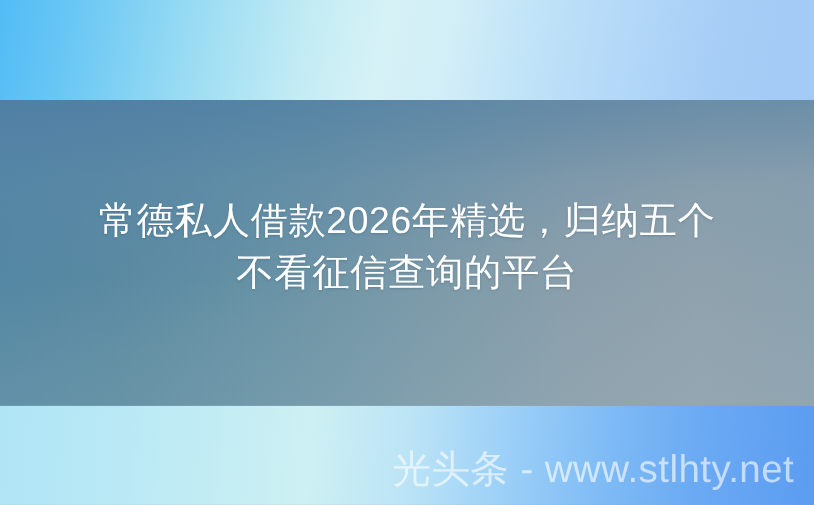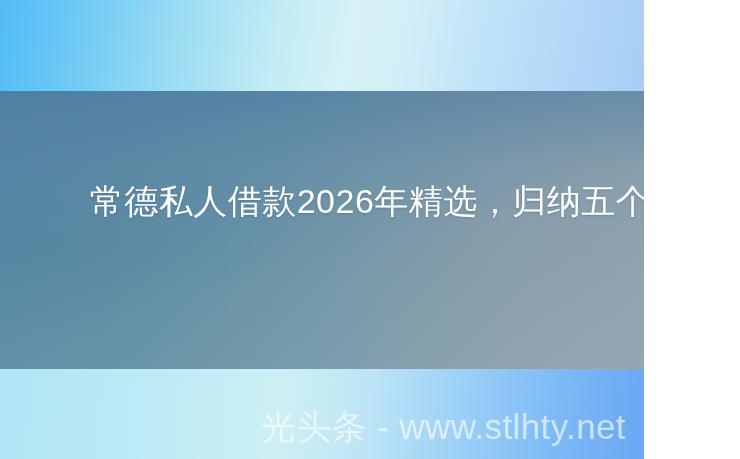--- a/index.html
+++ b/index.html
@@ -6,21 +6,21 @@
     margin: 0;
     padding: 0;
     background: #ffffff;
   }
   body {
     font-family: "Liberation Sans", "DejaVu Sans", sans-serif;
   }
 
   .canvas {
     position: relative;
-    width: 644px;
+    width: 740px;
     height: 459px;
     overflow: hidden;
     background: #7f97a9;
   }
 
   
   .band-top {
     position: absolute;
     left: 0;
     top: 0;
@@ -146,17 +146,18 @@
   <div class="band-top"></div>
 
   <div class="band-mid">
     <div class="band-mid-sheen"></div>
   </div>
 
   <div class="band-bottom"></div>
 
   <div class="headline">
     <span class="headline-line">常德私人借款2026年精选，归纳五个</span>
+    <span class="headline-line">不看征信查询的平台</span>
   </div>
 
   <div class="watermark">光头条 - www.stlhty.net</div>
 
 </div>
 
 </body></html>

